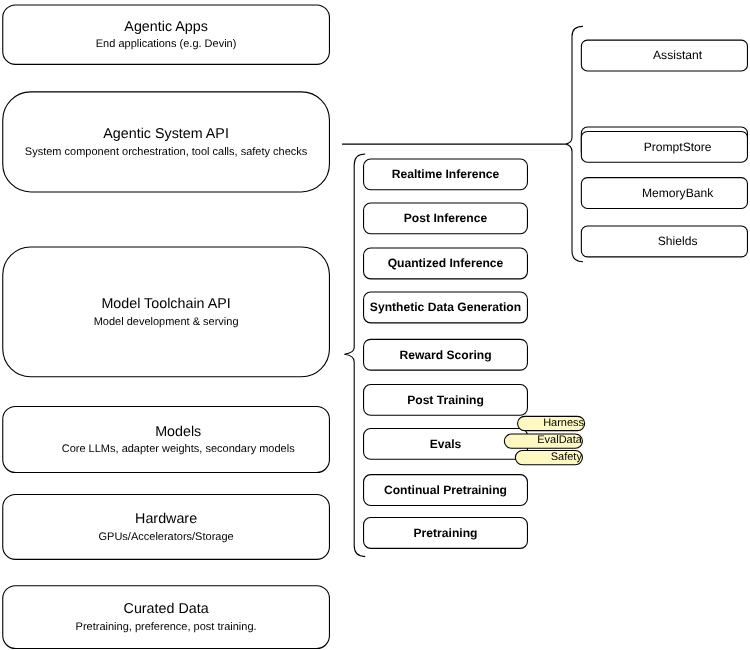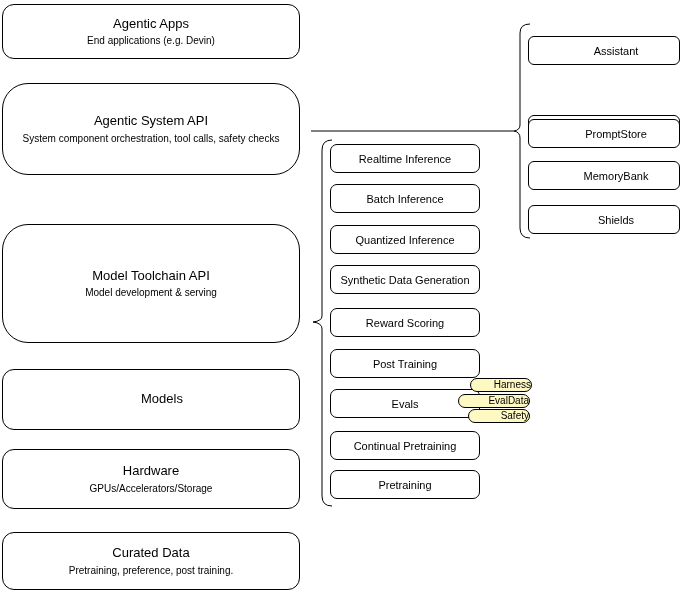--- a/index.html
+++ b/index.html
@@ -15,21 +15,21 @@
   }
   .node .t{font-size:13px;line-height:1.25;}
   .node .s{font-size:10px;line-height:1.2;margin-top:3px;}
   .lb{left:2px;width:298px;}
   .lb1{top:4px;height:55px;border-radius:12px;}
   .lb2{top:83px;height:92px;border-radius:26px;}
   .lb3{top:224px;height:119px;border-radius:26px;}
   .lb4{top:369px;height:61px;border-radius:12px;padding-left:22px;}
   .lb5{top:449px;height:60px;border-radius:12px;}
   .lb6{top:532px;height:58px;border-radius:12px;}
-  .mb{left:330px;width:150px;height:29px;border-radius:7px;font-size:11px;}
+  .mb{left:330px;width:150px;height:29px;border-radius:7px;font-size:11px;font-weight:bold;}
   .mb1{top:144px;} .mb2{top:184px;} .mb3{top:225px;} .mb4{top:265px;}
   .mb5{top:308px;} .mb6{top:349px;} .mb7{top:389px;} .mb8{top:431px;} .mb9{top:470px;}
   .rb{left:528px;width:152px;height:29px;border-radius:6px;font-size:11px;padding-left:24px;}
   .rb1{top:36px;} .rb2{top:77px;margin-top:38px;} .rb3{top:119px;} .rb4{top:161px;} .rb5{top:205px;}
   .pill{
     position:absolute;background:#fef9c3;border:1px solid #000;border-radius:9px;
     display:flex;align-items:center;justify-content:flex-end;box-sizing:border-box;
     font-size:10px;line-height:1;z-index:3;
   }
   .p1{left:470px;top:378px;width:62px;height:14px;}
@@ -54,35 +54,36 @@
   <div class="node lb lb2">
     <div class="t">Agentic System API</div>
     <div class="s">System component orchestration, tool calls, safety checks</div>
   </div>
   <div class="node lb lb3">
     <div class="t">Model Toolchain API</div>
     <div class="s">Model development &amp; serving</div>
   </div>
   <div class="node lb lb4">
     <div class="t">Models</div>
+    <div class="s">Core LLMs, adapter weights, secondary models</div>
   </div>
   <div class="node lb lb5">
     <div class="t">Hardware</div>
     <div class="s">GPUs/Accelerators/Storage</div>
   </div>
   <div class="node lb lb6">
     <div class="t">Curated Data</div>
     <div class="s">Pretraining, preference, post training.</div>
   </div>
 
   <div class="node mb mb1">
     <span>Realtime Inference</span>
   </div>
   <div class="node mb mb2">
-    <span>Batch Inference</span>
+    <span>Post Inference</span>
   </div>
   <div class="node mb mb3">
     <span>Quantized Inference</span>
   </div>
   <div class="node mb mb4">
     <span>Synthetic Data Generation</span>
   </div>
   <div class="node mb mb5">
     <span>Reward Scoring</span>
   </div>

